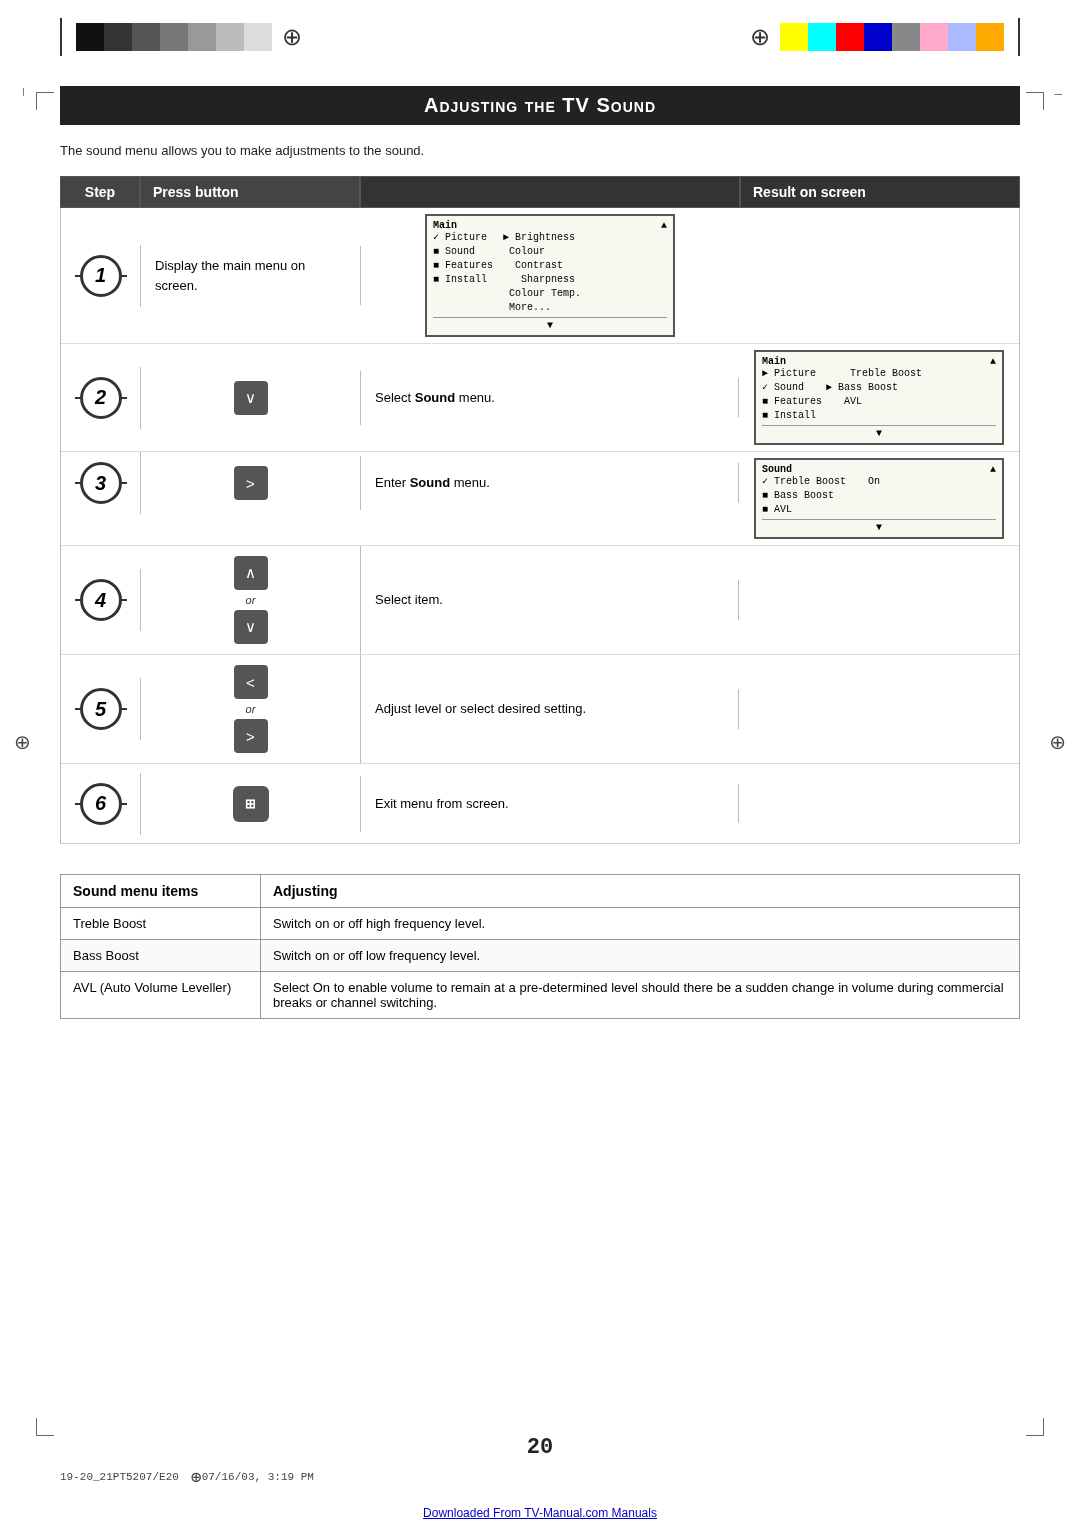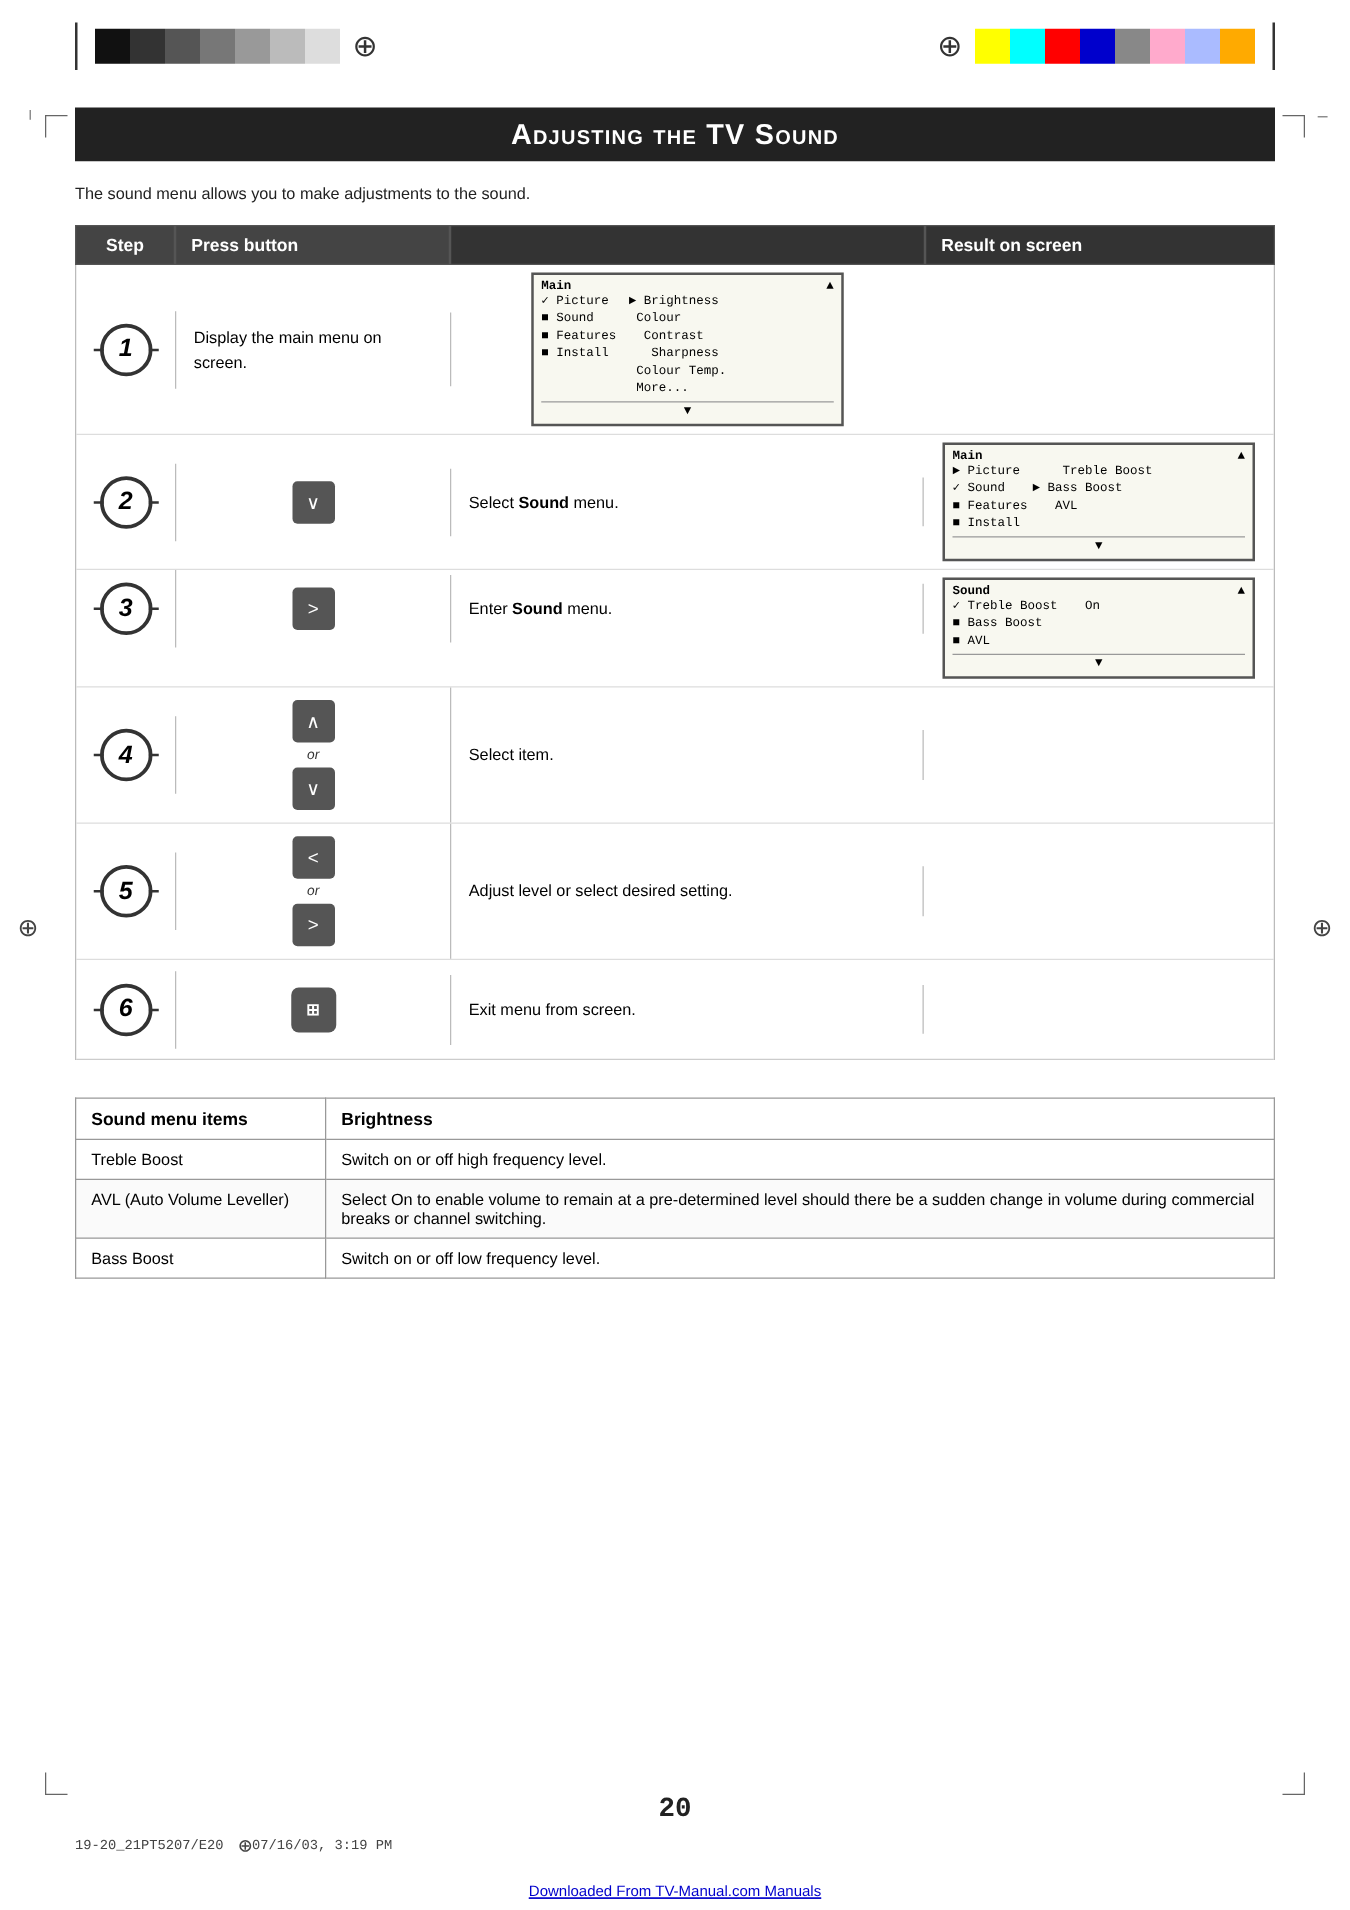--- a/index.html
+++ b/index.html
@@ -53,21 +53,21 @@
 
     
     .page-title-box {
       background: #222;
       color: #fff;
       text-align: center;
       padding: 8px 20px;
       margin-bottom: 18px;
     }
     .page-title-box h1 {
-      font-size: 23px;
+      font-size: 20px;
       font-weight: normal;
       letter-spacing: 1px;
       text-transform: none;
     }
     .page-title-box h1 span.small-caps {
       font-variant: small-caps;
       font-weight: bold;
     }
 
     .subtitle {
@@ -511,35 +511,35 @@
       </div>
       <div class="result-cell"></div>
     </div>
 
   </div>
 
   <table class="sound-table">
     <thead>
       <tr>
         <th style="width:200px;">Sound menu items</th>
-        <th>Brightness</th>
+        <th>Adjusting</th>
       </tr>
     </thead>
     <tbody>
       <tr>
         <td>Treble Boost</td>
         <td>Switch on or off high frequency level.</td>
       </tr>
       <tr>
+        <td>Bass Boost</td>
+        <td>Switch on or off low frequency level.</td>
+      </tr>
+      <tr>
         <td>AVL (Auto Volume Leveller)</td>
         <td>Select On to enable volume to remain at a pre-determined level should there be a sudden change in volume during commercial breaks or channel switching.</td>
-      </tr>
-      <tr>
-        <td>Bass Boost</td>
-        <td>Switch on or off low frequency level.</td>
       </tr>
     </tbody>
   </table>
 
 </div>
 
 <div style="position:absolute; left:14px; top:730px;">
   <span style="font-size:20px; color:#444;">⊕</span>
 </div>
 <div style="position:absolute; right:14px; top:730px;">

